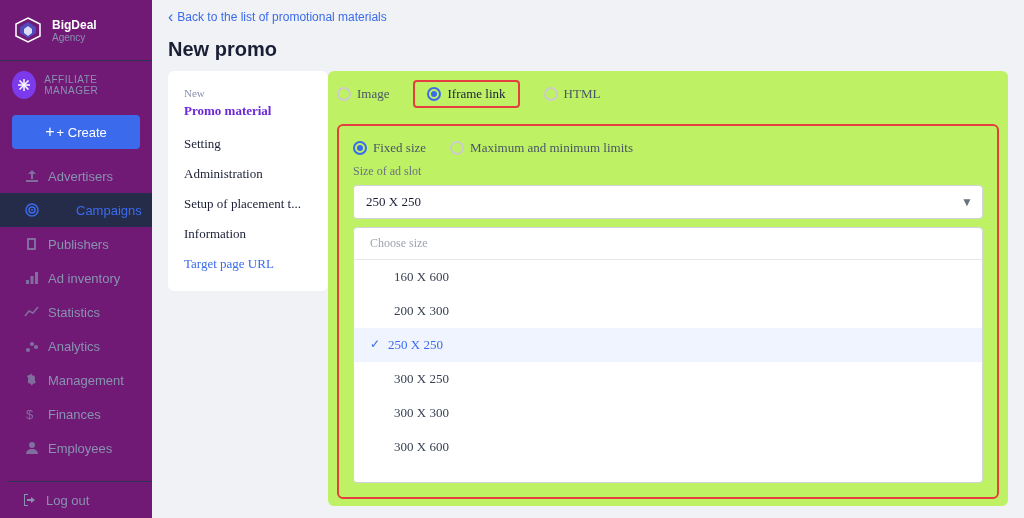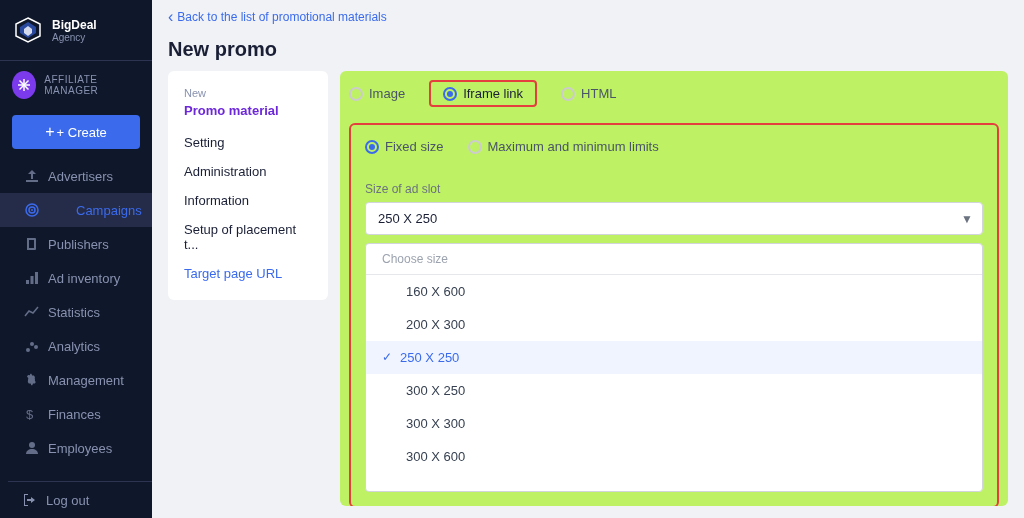--- a/index.html
+++ b/index.html
@@ -1,21 +1,21 @@
 <!DOCTYPE html>
 <html><head>
   <meta charset="utf-8">
   <style>
     * { box-sizing: border-box; margin: 0; padding: 0; }
     body { font-family: 'Segoe UI', Arial, sans-serif; font-size: 13px; background: #f0f2f5; display: flex; height: 518px; overflow: hidden; }
 
     
     .sidebar {
       width: 152px;
-      background: #0f172a;
+      background: #701a75;
       display: flex;
       flex-direction: column;
       flex-shrink: 0;
       height: 100%;
     }
     .sidebar-logo {
       display: flex;
       align-items: center;
       padding: 14px 12px;
       border-bottom: 1px solid #2d3451;
@@ -124,21 +124,21 @@
       font-weight: 600;
       color: #1a1f36;
     }
 
     
     .content-wrapper {
       display: flex;
       flex: 1;
       overflow: hidden;
       padding: 0 16px 12px;
-      gap: 12px;
+      font-family: Liberation Serif, serif;
     }
 
     
     .left-panel {
       width: 160px;
       flex-shrink: 0;
       background: #fff;
       border-radius: 6px;
       padding: 12px 0;
       align-self: flex-start;
@@ -218,21 +218,21 @@
     .red-bordered {
       border: 2px solid #e53e3e;
       border-radius: 6px;
       padding: 14px;
     }
 
     
     .size-options-row {
       display: flex;
       gap: 24px;
-      margin-bottom: 28px;
+      margin-bottom: 8px;
     }
     .radio-option {
       display: flex;
       align-items: center;
       gap: 6px;
       font-size: 13px;
       color: #4a5568;
       cursor: pointer;
     }
 
@@ -436,24 +436,24 @@
     <div class="left-panel">
       <div class="promo-section-label">New</div>
       <div class="promo-section-title">Promo material</div>
       <div class="step-item">
         <span>Setting</span>
       </div>
       <div class="step-item">
         <span>Administration</span>
       </div>
       <div class="step-item">
+        <span>Setup of placement t...</span>
+      </div>
+      <div class="step-item">
         <span>Information</span>
-      </div>
-      <div class="step-item">
-        <span>Setup of placement t...</span>
       </div>
       <div class="step-item active">
         <span>Target page URL</span>
       </div>
     </div>
 
     <div class="right-panel">
 
       <div class="radio-tabs">
         <div class="radio-tab">

